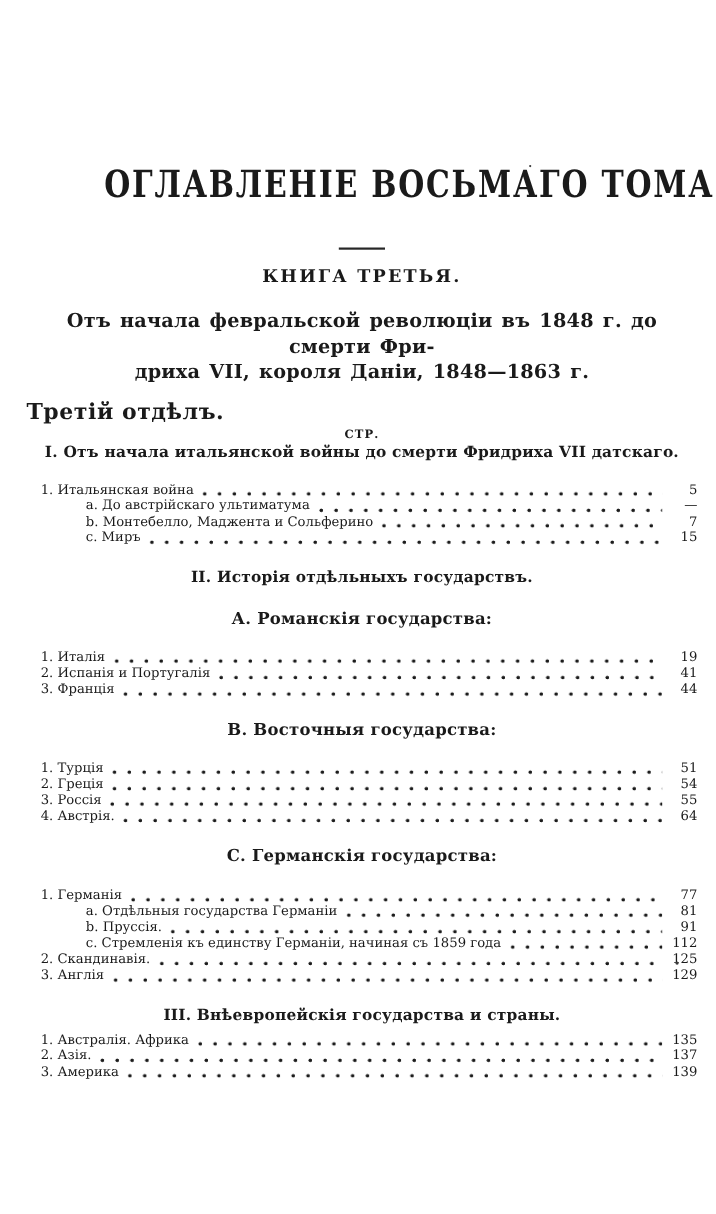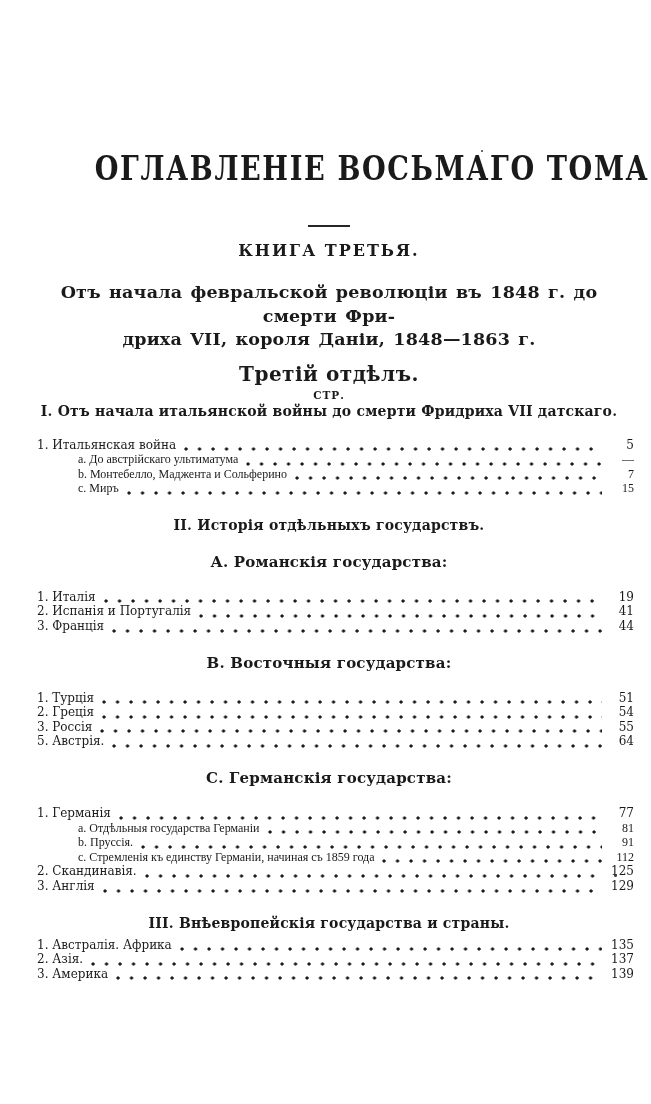--- a/index.html
+++ b/index.html
@@ -45,21 +45,21 @@
     margin: 21px 0 0;
     text-align: center;
     font-size: 17.5px;
     font-weight: 700;
     line-height: 23.5px;
     letter-spacing: 0.2px;
     word-spacing: 2px;
   }
   .section-heading {
     margin: 10px 0 0;
-    text-align: center;
+    text-align: left;
     font-size: 20px;
     font-weight: 700;
     letter-spacing: 0.5px;
   }
   .page-col-label {
     margin-top: 3px;
     text-align: center;
     font-size: 10.5px;
     font-weight: 700;
     letter-spacing: 1px;
@@ -81,21 +81,21 @@
   #toc .block.entries { margin-top: 19px; }
   #toc .block:first-child { margin-top: 2px; }
   #toc .block:last-child { margin-top: 7px; }
   .row {
     display: flex;
     align-items: flex-end;
     font-size: 12px;
     line-height: 14.6px;
   }
   .row.lvl1 { margin-left: 13px; }
-  .row.lvl2 { margin-left: 54px; font-family: Liberation Serif, serif; }
+  .row.lvl2 { margin-left: 54px; }
   .lbl { white-space: nowrap; }
   .leader {
     flex: 1 1 auto;
     height: 11px;
     margin: 0 2px 0 8px;
     background-image: radial-gradient(circle at 2px 8px, #1b1b1b 1.35px, rgba(0,0,0,0) 1.85px);
     background-size: 13.5px 11px;
     background-repeat: repeat-x;
   }
   .pg { min-width: 30px; text-align: right; white-space: nowrap; }
@@ -174,21 +174,21 @@
     <span class="lbl">2. Греція</span>
     <span class="leader"></span>
     <span class="pg">54</span>
   </div>
         <div class="row lvl1">
     <span class="lbl">3. Россія</span>
     <span class="leader"></span>
     <span class="pg">55</span>
   </div>
         <div class="row lvl1">
-    <span class="lbl">5. Австрія.</span>
+    <span class="lbl">4. Австрія.</span>
     <span class="leader"></span>
     <span class="pg">64</span>
   </div>
       </div>
       <div class="block subheading">С. Германскія государства:</div>
       <div class="block entries">
         <div class="row lvl1">
     <span class="lbl">1. Германія</span>
     <span class="leader"></span>
     <span class="pg">77</span>

